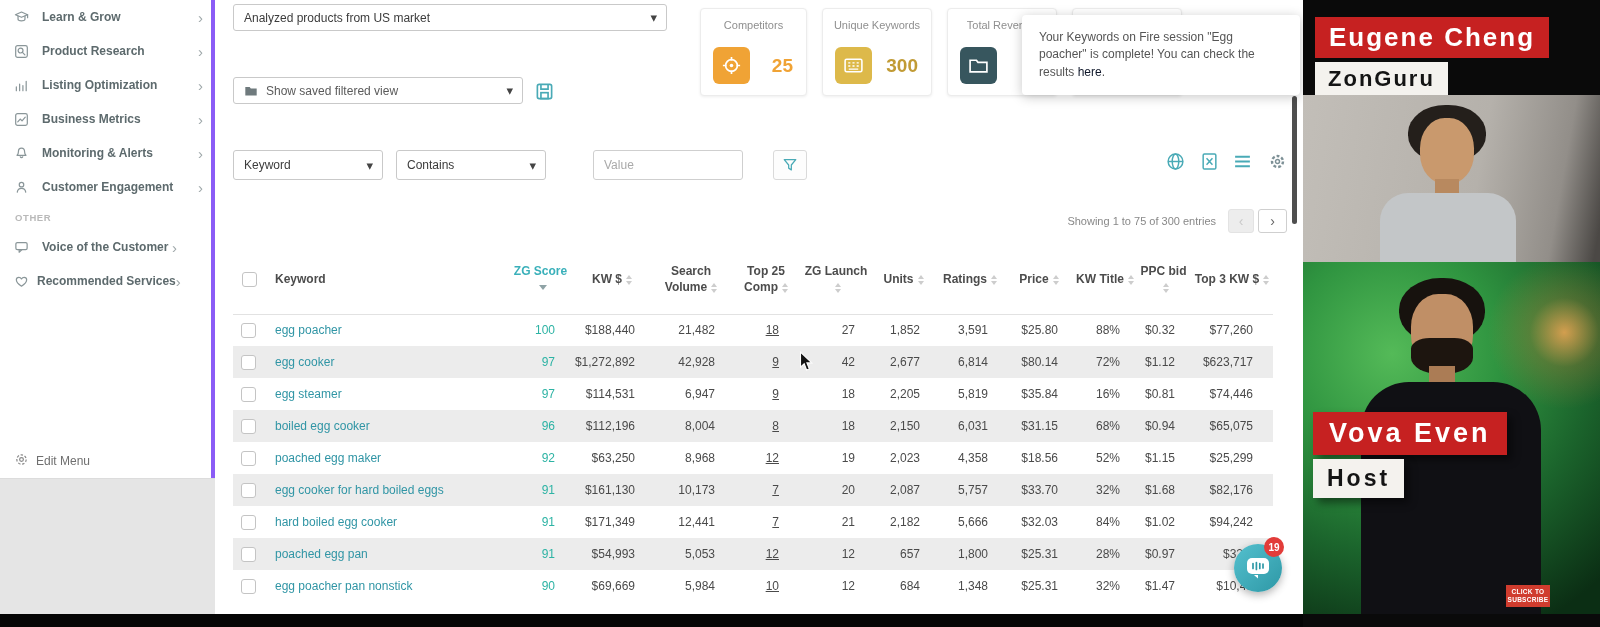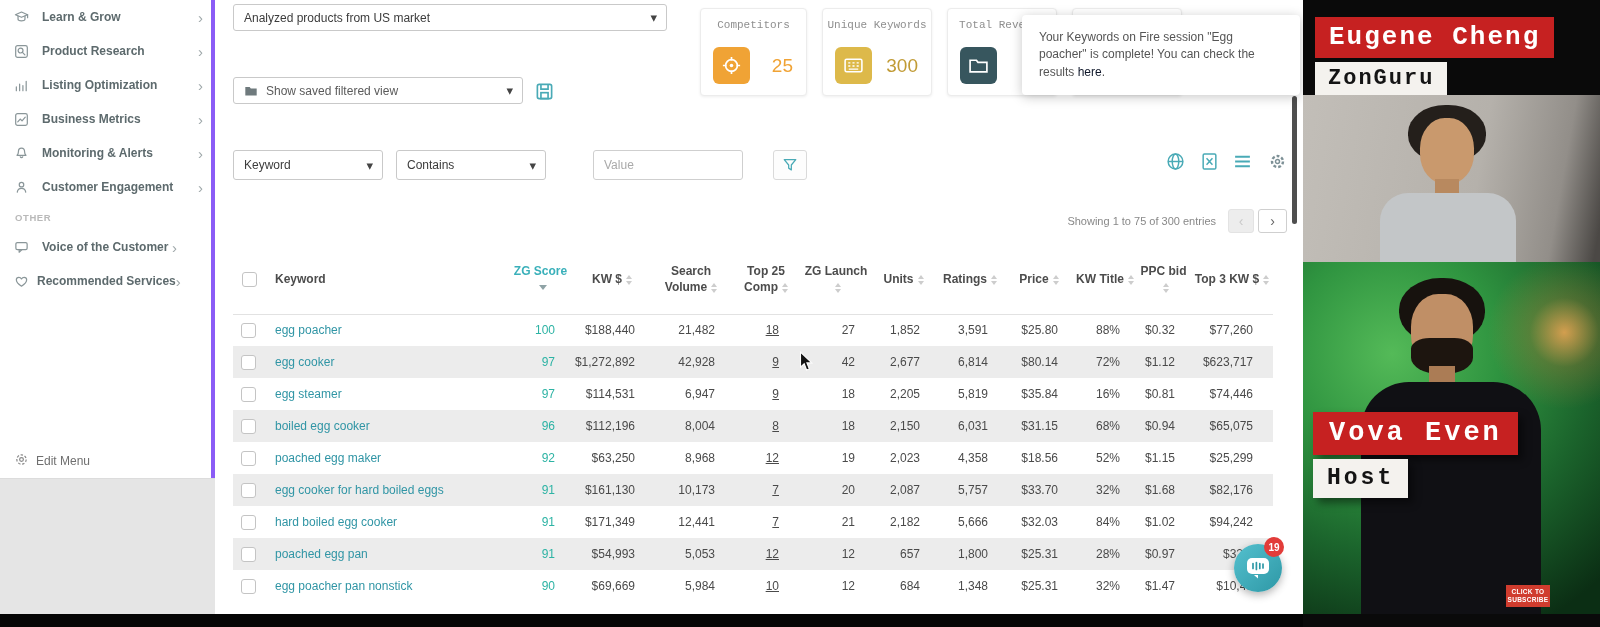--- a/index.html
+++ b/index.html
@@ -32,27 +32,27 @@
   .sel-saved .folder-ic svg { width:14px; height:14px; }
   .btn-save { position:absolute; left:532px; top:79px; width:25px; height:24px; display:flex; align-items:center; justify-content:center; cursor:pointer; background:transparent; border:none; }
   .btn-save svg { width:19px; height:19px; fill:none; stroke:#49aab6; stroke-width:1.4; }
 
   
   .card { position:absolute; top:8px; height:88px; background:#fff; border:1px solid #ececec; border-radius:4px; box-shadow:0 1px 3px rgba(0,0,0,.07); }
   .card1 { left:700px; width:107px; }
   .card2 { left:822px; width:110px; }
   .card3 { left:947px; width:110px; }
   .card4 { left:1072px; width:110px; }
-  .card-label { position:absolute; top:10px; left:0; right:0; text-align:center; font-size:11px; color:#8f8f8f; white-space:nowrap;font-family:Liberation Mono, monospace; }
+  .card-label { position:absolute; top:10px; left:0; right:0; text-align:center; font-size:11px; color:#8f8f8f; white-space:nowrap; }
   .card-ic { position:absolute; left:12px; top:38px; width:37px; height:37px; border-radius:6px; display:flex; align-items:center; justify-content:center; }
   .card-ic svg { width:21px; height:21px; }
   .card1 .card-ic { background:#f0a335; }
   .card2 .card-ic { background:#ddb94a; }
   .card3 .card-ic { background:#37565e; }
-  .card-val { position:absolute; right:13px; top:46px; font-size:19px; font-weight:normal; }
+  .card-val { position:absolute; right:13px; top:46px; font-size:19px; font-weight:bold; }
   .card1 .card-val { color:#f0a335; }
   .card2 .card-val { color:#c19b35; }
 
   
   .toast { position:absolute; left:1022px; top:15px; width:278px; height:80px; background:#fff; border-radius:4px; box-shadow:0 2px 12px rgba(0,0,0,.22); padding:14px 17px; font-size:12px; line-height:1.45; color:#555; z-index:30; }
   .toast-link { color:#0f172a; text-decoration:none; cursor:pointer; }
 
   
   .sel-field { left:233px; top:150px; width:150px; height:30px; }
   .sel-op    { left:396px; top:150px; width:150px; height:30px; }
@@ -100,21 +100,21 @@
   .checkbox { display:inline-block; width:15px; height:15px; border:1.5px solid #c4c4c4; border-radius:3px; background:#fff; vertical-align:middle; cursor:pointer; }
 
   
   .app-scrollbar { position:absolute; left:1292px; top:96px; width:5px; height:128px; background:#4f4f4f; border-radius:3px; z-index:25; }
   .cursor { position:absolute; left:799px; top:351px; z-index:60; pointer-events:none; }
   .chat-bubble { position:absolute; left:1234px; top:544px; width:48px; height:48px; border-radius:50%; background:linear-gradient(135deg,#54c0ce,#2e98a6); box-shadow:0 3px 9px rgba(0,0,0,.3); display:flex; align-items:center; justify-content:center; cursor:pointer; z-index:40; }
   .chat-badge { position:absolute; left:1264px; top:537px; width:20px; height:20px; border-radius:50%; background:#e23c39; color:#fff; font-size:10px; font-weight:bold; display:flex; align-items:center; justify-content:center; z-index:41; }
 
   
   #panel { position:absolute; left:1303px; top:0; width:297px; height:627px; background:#0a0a0a; overflow:hidden; }
-  .banner { position:absolute; font-family:Liberation Mono, monospace; font-weight:bold; white-space:nowrap; z-index:10; }
+  .banner { position:absolute; font-family:Liberation Sans, sans-serif; font-weight:bold; white-space:nowrap; z-index:10; }
   .banner-red { background:#c62121; color:#fff; }
   .banner-white { background:#f4f2ee; color:#141414; }
   .b-guest-name { left:12px; top:17px; height:41px; line-height:41px; font-size:26px; letter-spacing:2px; padding:0 14px; }
   .b-guest-tag  { left:12px; top:62px; height:33px; line-height:33px; font-size:22px; letter-spacing:2px; padding:0 13px; }
   .b-host-name  { left:10px; top:412px; height:43px; line-height:43px; font-size:27px; letter-spacing:3px; padding:0 16px; box-shadow:5px 5px 8px rgba(0,0,0,.45); }
   .b-host-tag   { left:10px; top:459px; height:39px; line-height:39px; font-size:23px; letter-spacing:3px; padding:0 14px; box-shadow:5px 5px 8px rgba(0,0,0,.45); }
 
   .cam { position:absolute; left:0; width:297px; overflow:hidden; }
   .cam1 { top:95px; height:167px; background:linear-gradient(100deg,#c2beb8 0%,#b5b1ab 58%,#928e89 84%,#4b4845 98%); }
   .cam2 { top:262px; height:352px;

